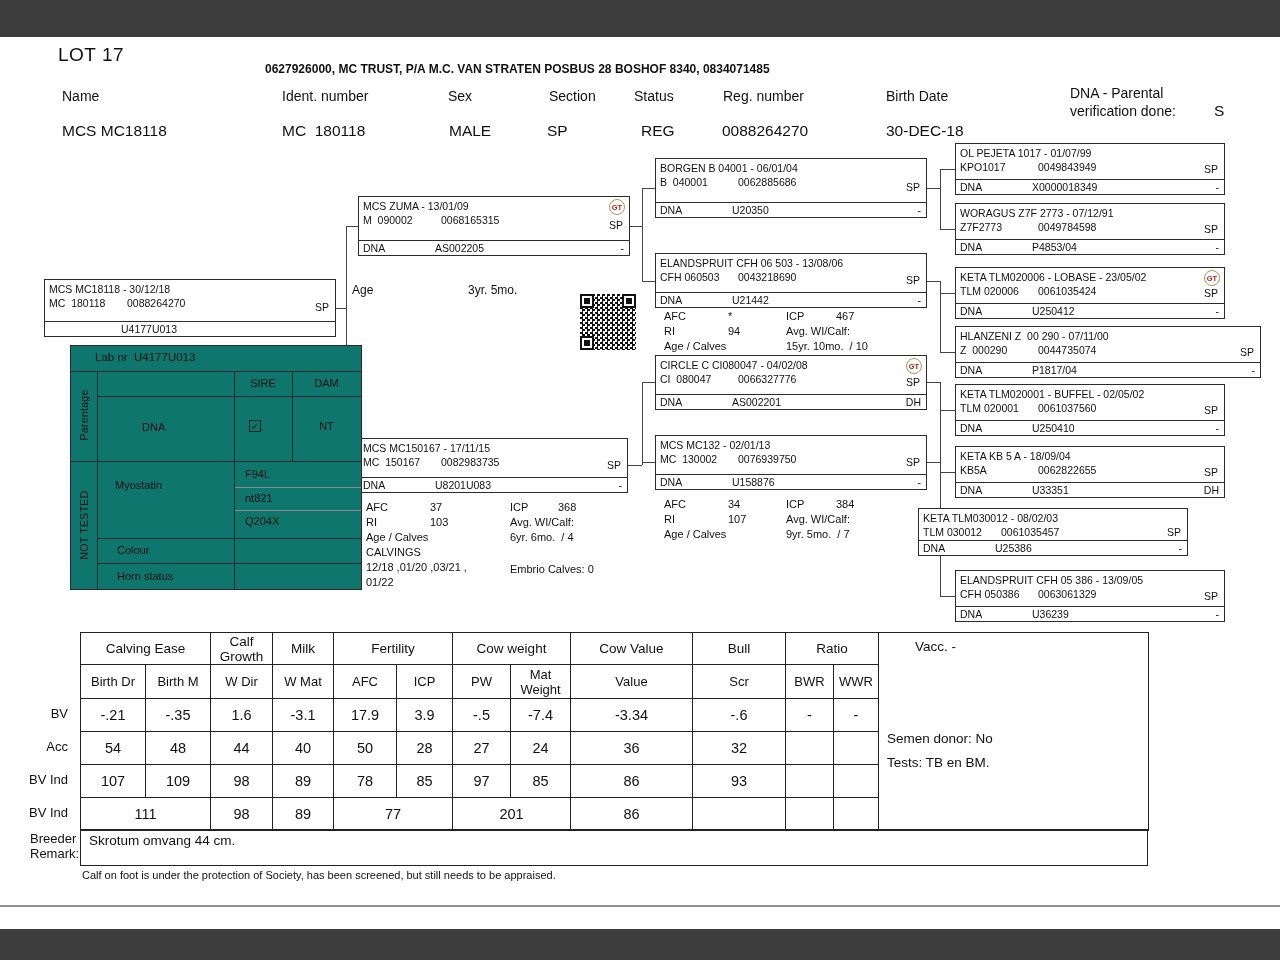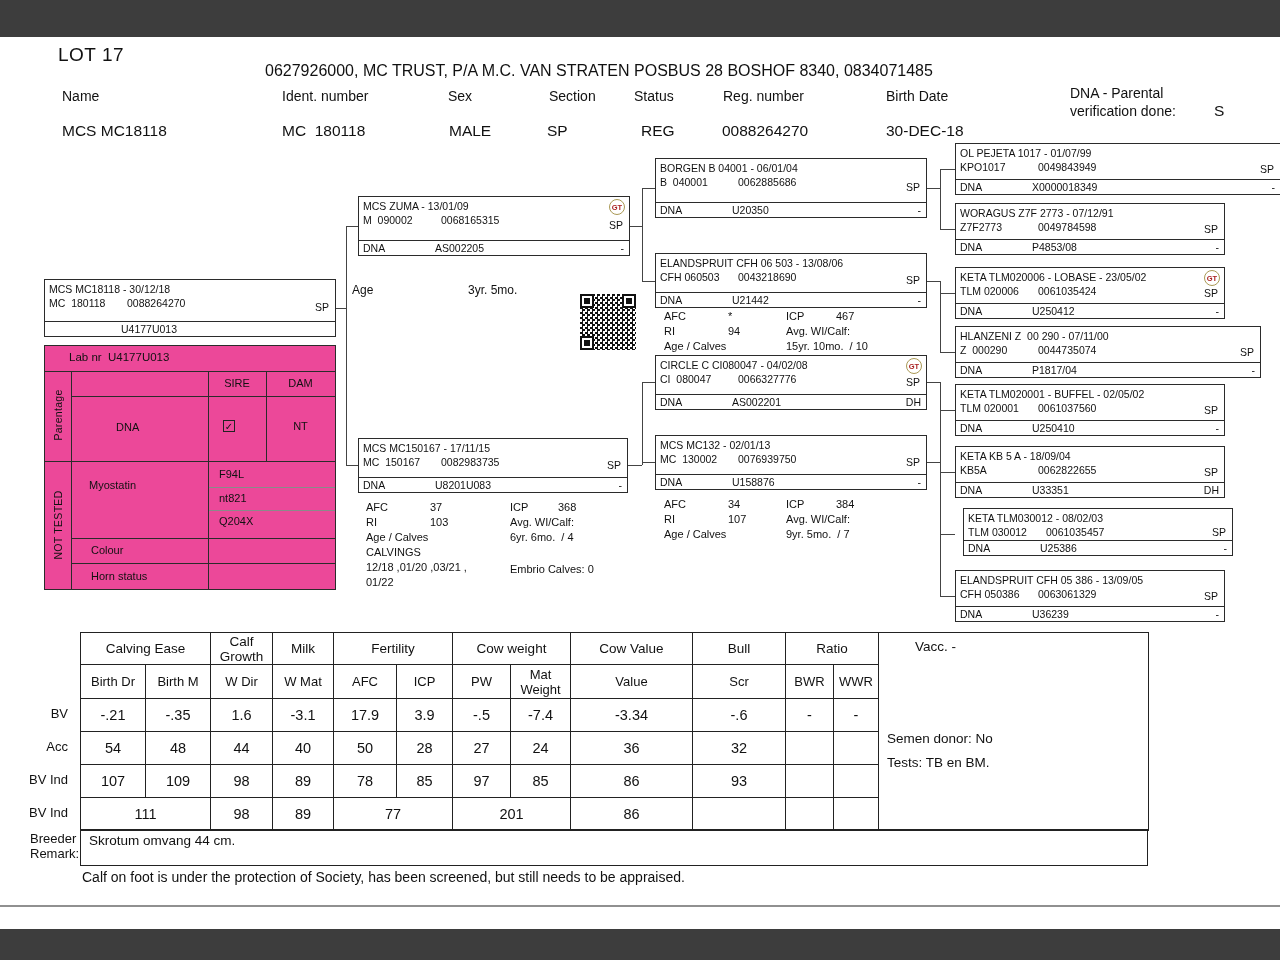--- a/index.html
+++ b/index.html
@@ -2,21 +2,21 @@
 <html><head>
 <meta charset="utf-8">
 <style>
   * { box-sizing: border-box; margin:0; padding:0; }
   body { font-family:"Liberation Sans", sans-serif; background:#fff; }
   .page { position:relative; width:1280px; height:960px; background:#fff; overflow:hidden; color:#111; }
   .abs { position:absolute; }
   .pre { white-space:pre; }
   .bar { position:absolute; left:0; width:1280px; background:#3d3d3d; }
   .lot { position:absolute; font-size:19px; letter-spacing:0.5px; }
-  .owner { position:absolute; font-size:16px; }
+  .owner { position:absolute; font-size:12px;font-weight:bold; }
   .lbl { position:absolute; font-size:14px; }
   .val { position:absolute; font-size:15.5px; }
   .small12 { font-size:12px; }
   
   .pbox { position:absolute; border:1px solid #2b2b2b; background:#fff; font-size:10.5px; line-height:13px; }
   .bt { padding:3px 4px 0; white-space:pre; }
   .bids { padding:1px 4px 0; white-space:pre; }
   .bids span:first-child { display:inline-block; width:78px; white-space:pre; }
   .bsp { position:absolute; right:6px; top:38%; }
   .bdna { position:absolute; left:0; right:0; bottom:0; height:15px; border-top:1px solid #2b2b2b; display:flex; align-items:center; padding:0 5px 0 4px; background:#fff; }
@@ -26,21 +26,21 @@
   
   .stats { position:absolute; font-size:11px; line-height:15px; }
   .stats .r { display:flex; }
   .stats .a { width:64px; white-space:nowrap; }
   .stats .b { width:58px; white-space:pre; }
   .stats .c { width:50px; white-space:pre; }
   .stats .d { white-space:pre; }
   .stats.wide .b { width:80px; }
   .stats.wide .c { width:48px; }
   
-  .labbox { position:absolute; border:1px solid #2b2b2b; font-size:11px; background:#ec4899; }
+  .labbox { position:absolute; border:1px solid #2b2b2b; font-size:11px; background:#0f766e;margin-left:26px; }
   .labbox .hl { position:absolute; height:1px; background:#2b2b2b; }
   .labbox .hl2 { position:absolute; height:1px; background:#8a8a8a; }
   .labbox .vl { position:absolute; width:1px; background:#2b2b2b; }
   .vrot { position:absolute; transform:rotate(-90deg); text-align:center; font-size:10.5px; letter-spacing:0.3px; }
   .cbx { position:absolute; width:12px; height:12px; border:1px solid #222; font-size:10px; line-height:11px; text-align:center; }
   
   .qr { position:absolute; width:56px; height:56px; background:repeating-conic-gradient(#111 0 25%, #fff 0 50%); background-size:5px 5px; }
   .qf { position:absolute; width:14px; height:14px; background:#fff; border:2px solid #111; }
   .qf:after { content:""; position:absolute; left:2px; top:2px; width:6px; height:6px; background:#111; }
   
@@ -48,21 +48,21 @@
   .bvt td { border:1px solid #222; text-align:center; vertical-align:middle; padding:0; overflow:hidden; }
   .bvt tr.gr td { height:32px; font-size:13.5px; line-height:15px; }
   .bvt tr.sub td { height:34px; font-size:13px; line-height:15px; }
   .bvt tr.vr td { height:33px; font-size:14.5px; }
   .bvt td.panel { vertical-align:top; text-align:left; position:relative; font-size:13.5px; }
   .panel .p1 { position:absolute; left:8px; top:6px;margin-left:28px; }
   .panel .p2 { position:absolute; left:8px; top:98px; }
   .panel .p3 { position:absolute; left:8px; top:122px; }
   .rowlab { position:absolute; left:14px; width:54px; text-align:right; font-size:13px; }
   .remarkbox { position:absolute; left:80px; top:829px; width:1068px; height:37px; border:1px solid #222; font-size:13.5px; padding:3px 0 0 8px; }
-  .foot { position:absolute; font-size:14px; }
+  .foot { position:absolute; font-size:11px; }
   .divider { position:absolute; left:0; top:905px; width:1280px; height:2px; background:#909090; }
   svg.conn { position:absolute; left:0; top:0; pointer-events:none; }
 </style>
 </head>
 <body>
 
 <div class="page">
 
   <div class="bar" style="top:0;height:37px"></div>
   <div class="bar" style="top:929px;height:31px"></div>
@@ -175,37 +175,37 @@
     <div class="bt">MCS MC132 - 02/01/13</div>
     <div class="bids"><span>MC  130002</span><span>0076939750</span></div>
     <div class="bsp">SP</div>
     <div class="bdna">
         <span class="bdl">DNA</span>
         <span class="bdv">U158876</span>
         <span>-</span>
       </div>
   </div>
 
-  <div class="pbox" style="left:955px;top:143px;width:326px;height:52px">
+  <div class="pbox" style="left:955px;top:143px;width:270px;height:52px">
     <div class="bt">OL PEJETA 1017 - 01/07/99</div>
     <div class="bids"><span>KPO1017</span><span>0049843949</span></div>
     <div class="bsp">SP</div>
     <div class="bdna">
         <span class="bdl">DNA</span>
         <span class="bdv">X0000018349</span>
         <span>-</span>
       </div>
   </div>
   <div class="pbox" style="left:955px;top:203px;width:270px;height:52px">
     <div class="bt">WORAGUS Z7F 2773 - 07/12/91</div>
     <div class="bids"><span>Z7F2773</span><span>0049784598</span></div>
     <div class="bsp">SP</div>
     <div class="bdna">
         <span class="bdl">DNA</span>
-        <span class="bdv">P4853/08</span>
+        <span class="bdv">P4853/04</span>
         <span>-</span>
       </div>
   </div>
   <div class="pbox" style="left:955px;top:267px;width:270px;height:52px">
     <div class="glogo">
         <span>GT</span>
       </div>
     <div class="bt">KETA TLM020006 - LOBASE - 23/05/02</div>
     <div class="bids"><span>TLM 020006</span><span>0061035424</span></div>
     <div class="bsp">SP</div>
@@ -238,21 +238,21 @@
   <div class="pbox" style="left:955px;top:446px;width:270px;height:52px">
     <div class="bt">KETA KB 5 A - 18/09/04</div>
     <div class="bids"><span>KB5A</span><span>0062822655</span></div>
     <div class="bsp">SP</div>
     <div class="bdna">
         <span class="bdl">DNA</span>
         <span class="bdv">U33351</span>
         <span>DH</span>
       </div>
   </div>
-  <div class="pbox" style="left:963px;top:508px;width:270px;height:48px">
+  <div class="pbox" style="left:918px;top:508px;width:270px;height:48px">
     <div class="bt">KETA TLM030012 - 08/02/03</div>
     <div class="bids"><span>TLM 030012</span><span>0061035457</span></div>
     <div class="bsp">SP</div>
     <div class="bdna">
         <span class="bdl">DNA</span>
         <span class="bdv">U25386</span>
         <span>-</span>
       </div>
   </div>
   <div class="pbox" style="left:955px;top:570px;width:270px;height:52px">

